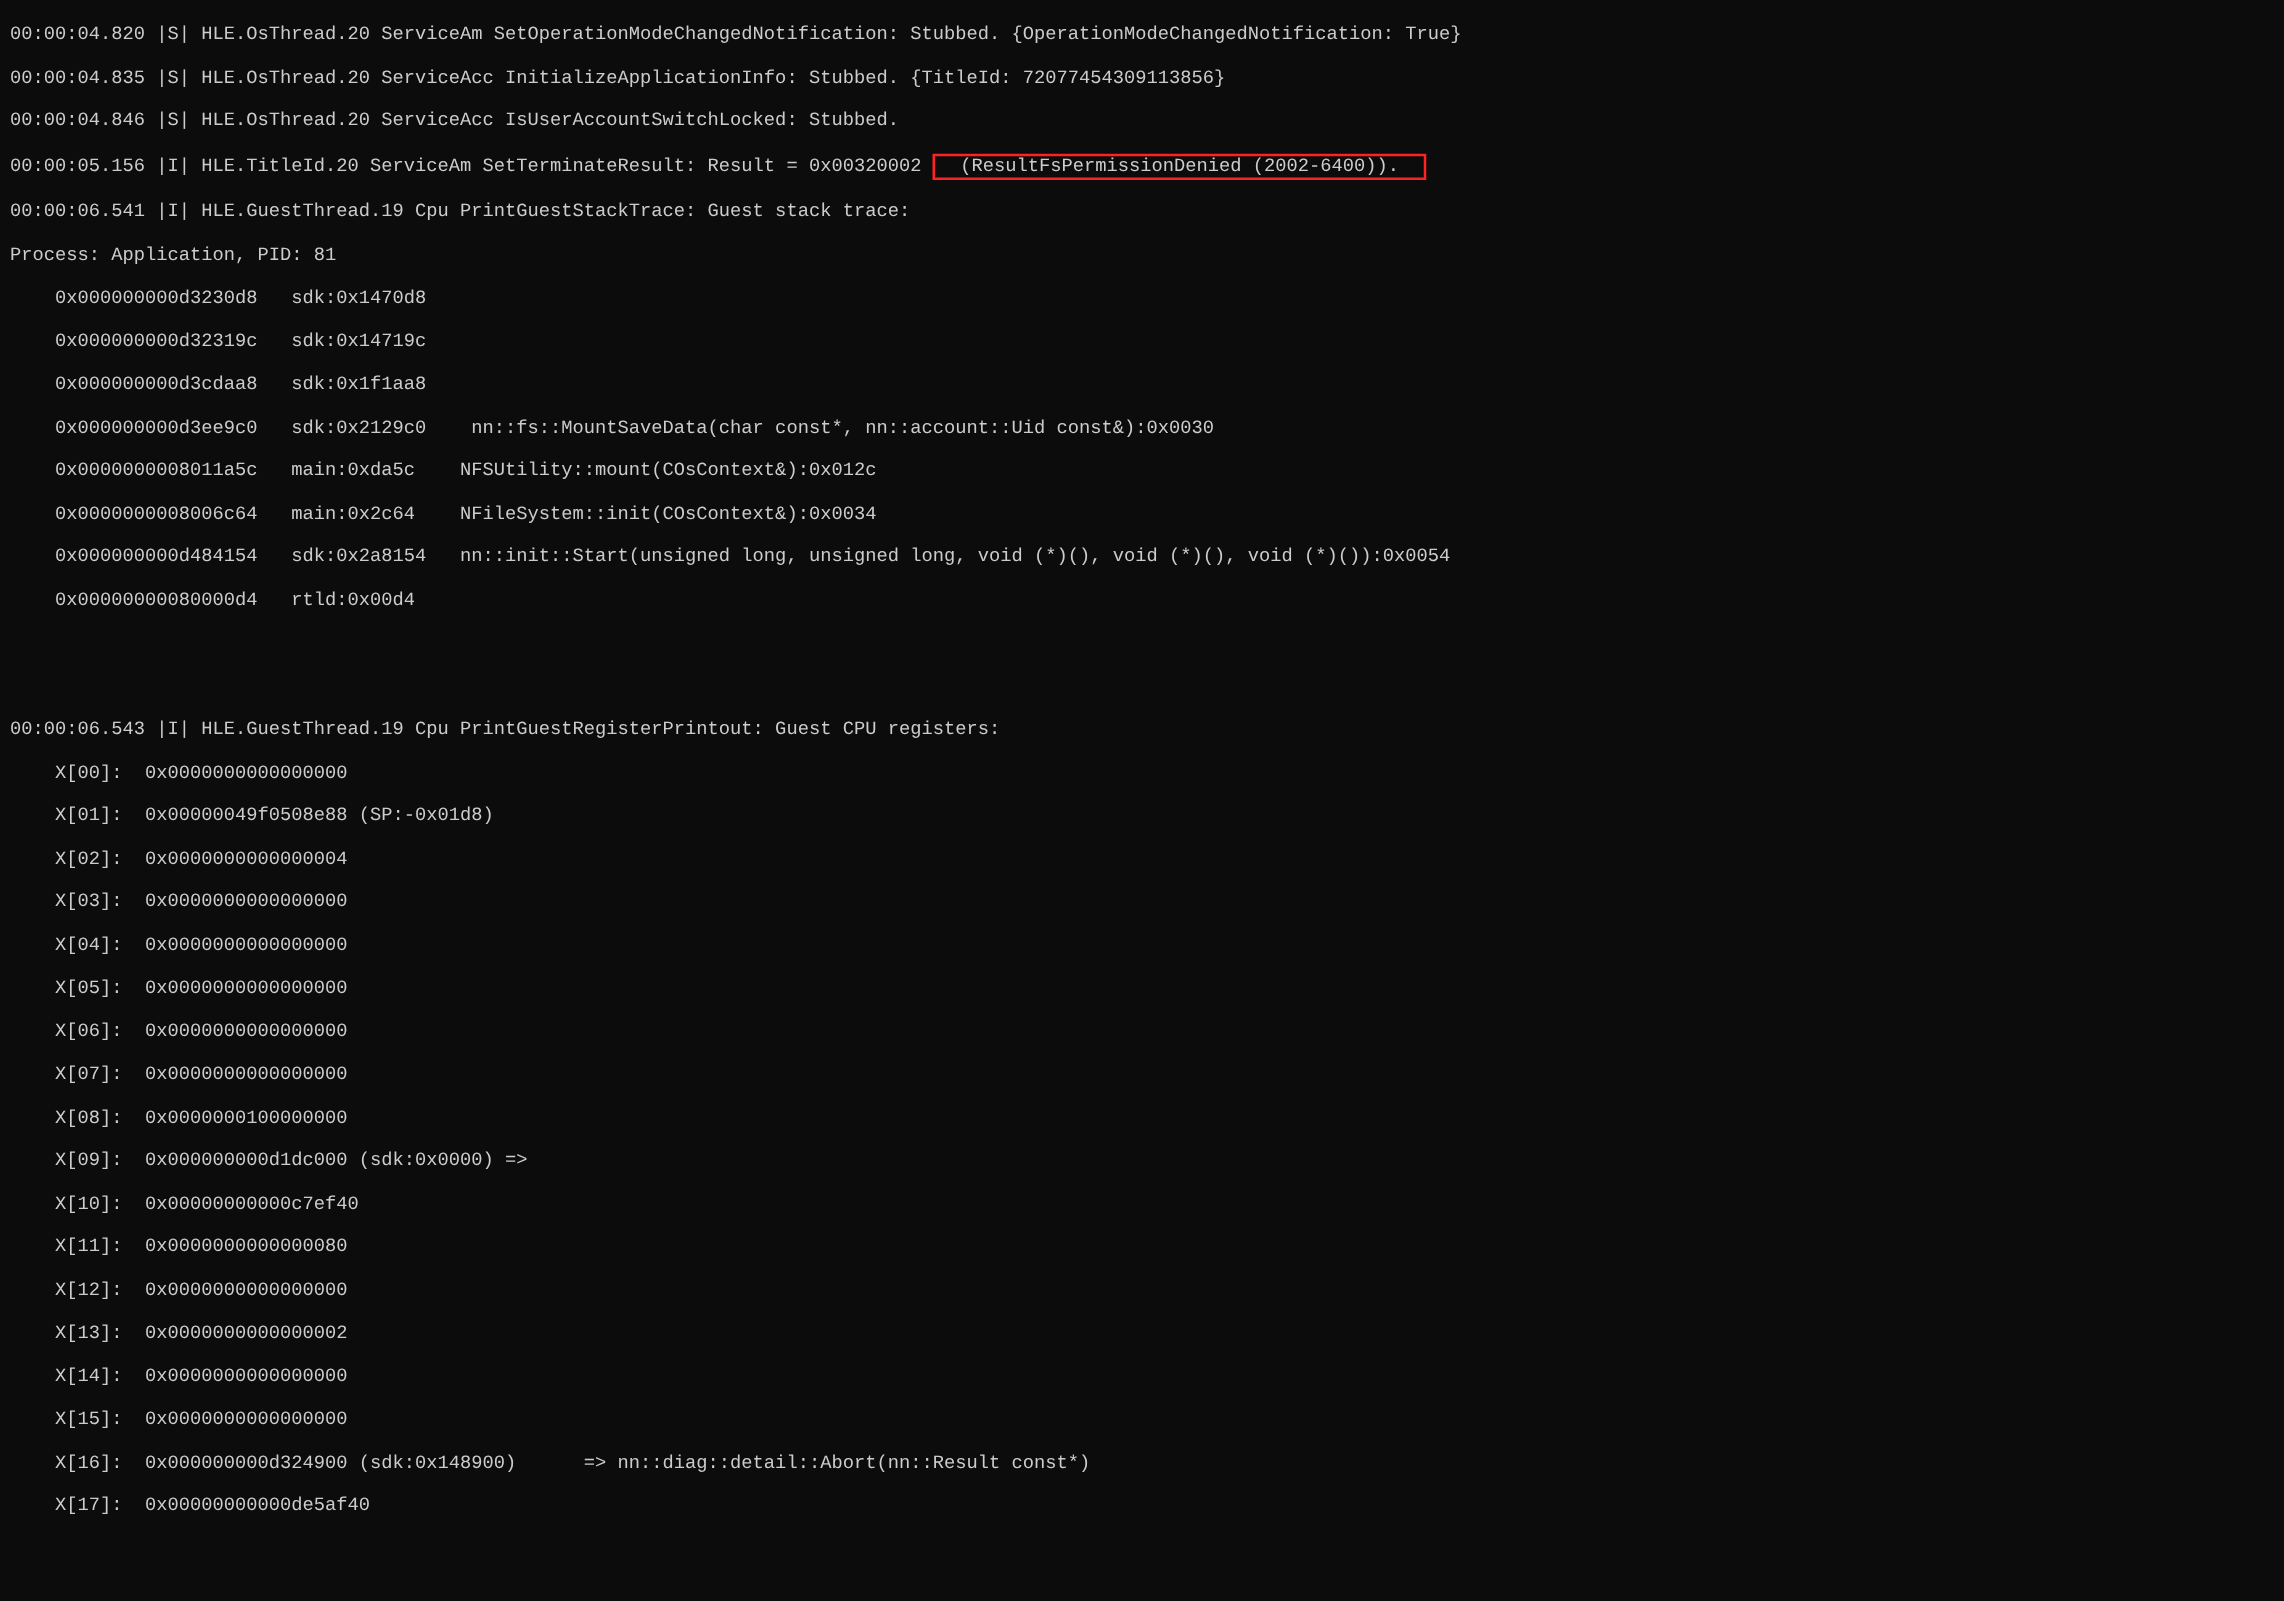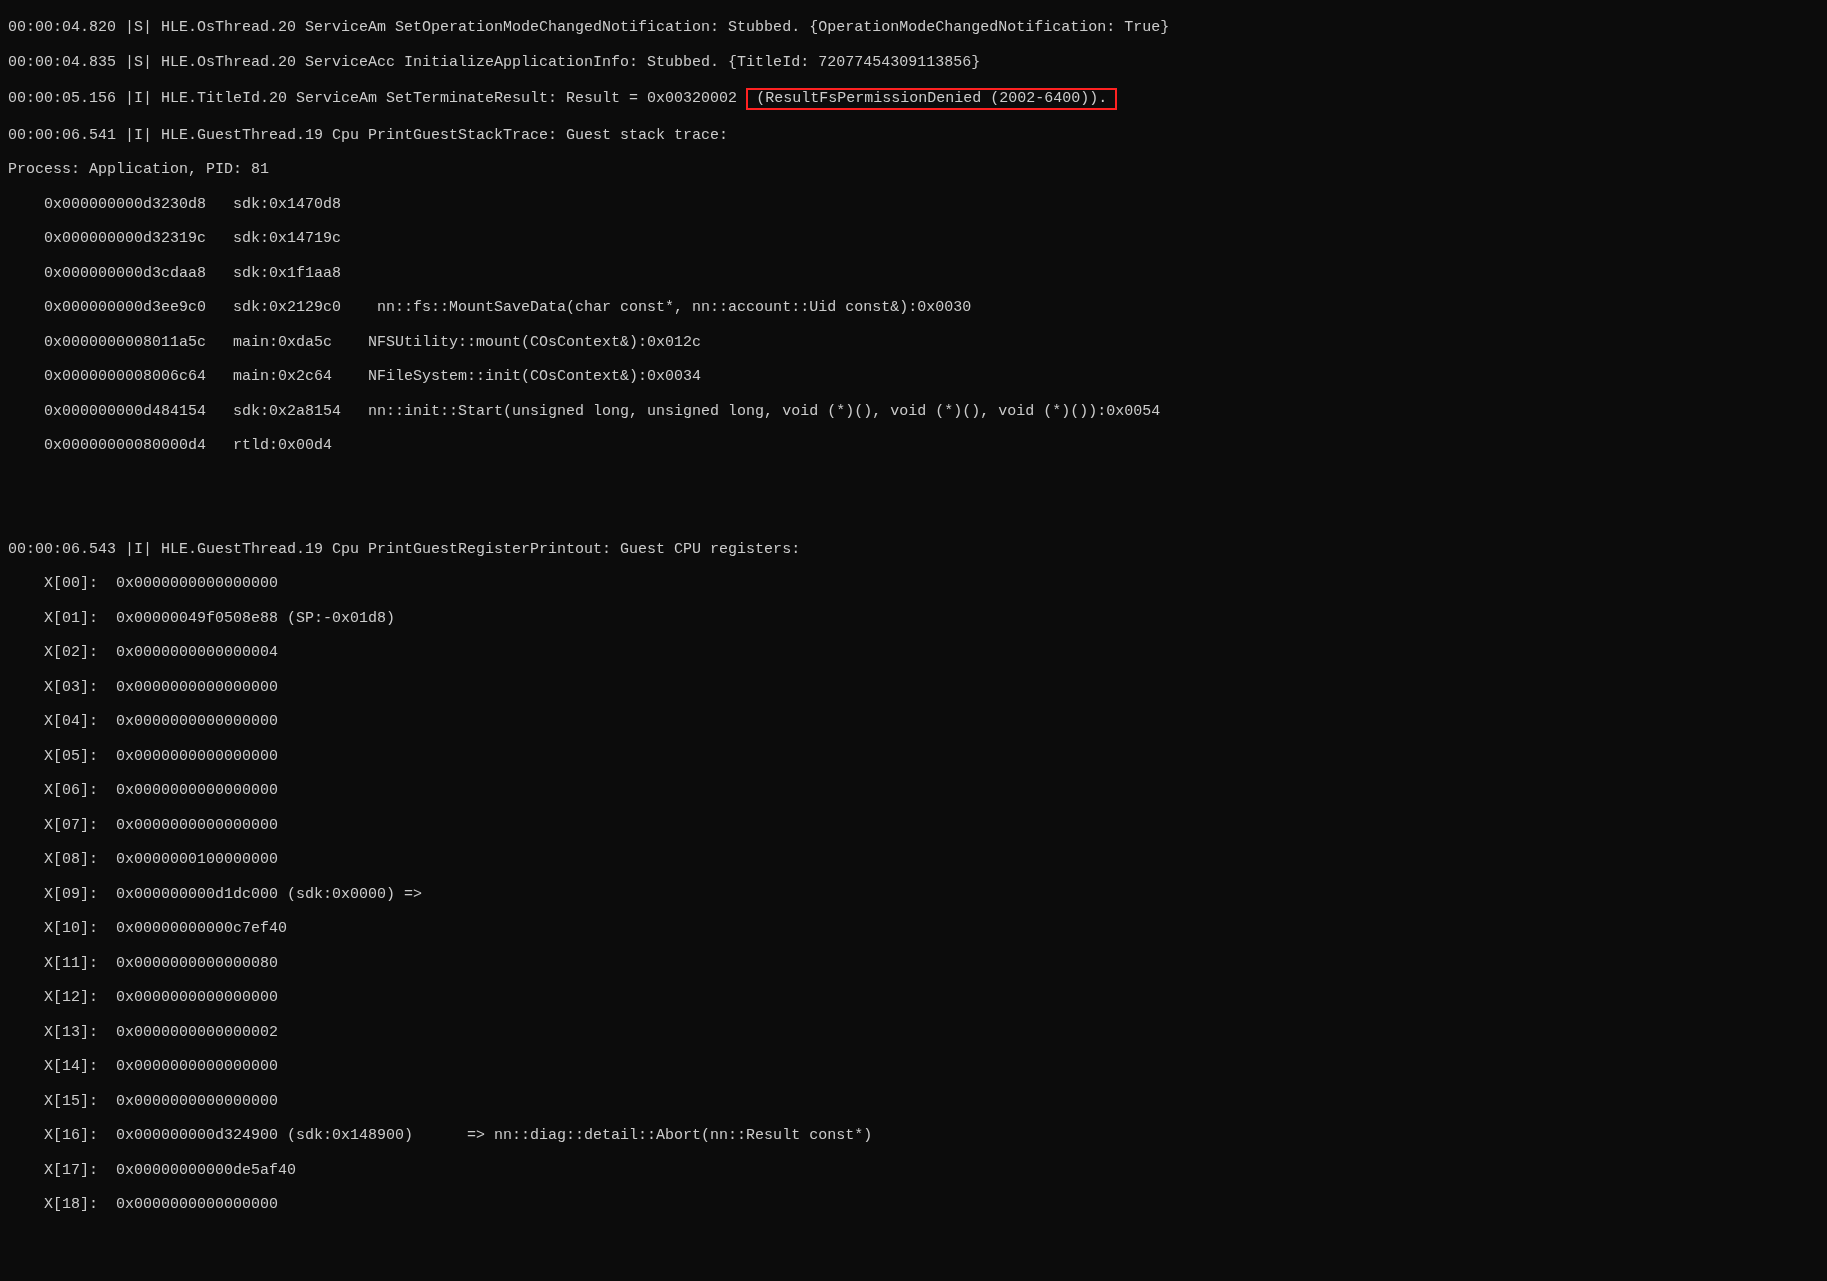--- a/index.html
+++ b/index.html
@@ -15,30 +15,31 @@
   }
   .log-container {
     padding: 2px 8px;
     white-space: pre;
   }
   .line {
     white-space: pre;
   }
   .red-box {
     border: 2px solid #ff2222;
-    padding: 0 8px;
+    padding: 0 20px;
     display: inline-block;
   }
 </style>
 </head>
 <body>
 
 <div class="log-container">
 <div class="line">00:00:04.820 |S| HLE.OsThread.20 ServiceAm SetOperationModeChangedNotification: Stubbed. {OperationModeChangedNotification: True}</div>
 <div class="line">00:00:04.835 |S| HLE.OsThread.20 ServiceAcc InitializeApplicationInfo: Stubbed. {TitleId: 72077454309113856}</div>
+<div class="line">00:00:04.846 |S| HLE.OsThread.20 ServiceAcc IsUserAccountSwitchLocked: Stubbed.</div>
 <div class="line"><span>00:00:05.156 |I| HLE.TitleId.20 ServiceAm SetTerminateResult: Result = 0x00320002 </span><span class="red-box">(ResultFsPermissionDenied (2002-6400)).</span></div>
 <div class="line">00:00:06.541 |I| HLE.GuestThread.19 Cpu PrintGuestStackTrace: Guest stack trace:</div>
 <div class="line">Process: Application, PID: 81</div>
 <div class="line">    0x000000000d3230d8   sdk:0x1470d8</div>
 <div class="line">    0x000000000d32319c   sdk:0x14719c</div>
 <div class="line">    0x000000000d3cdaa8   sdk:0x1f1aa8</div>
 <div class="line">    0x000000000d3ee9c0   sdk:0x2129c0    nn::fs::MountSaveData(char const*, nn::account::Uid const&amp;):0x0030</div>
 <div class="line">    0x0000000008011a5c   main:0xda5c    NFSUtility::mount(COsContext&amp;):0x012c</div>
 <div class="line">    0x0000000008006c64   main:0x2c64    NFileSystem::init(COsContext&amp;):0x0034</div>
 <div class="line">    0x000000000d484154   sdk:0x2a8154   nn::init::Start(unsigned long, unsigned long, void (*)(), void (*)(), void (*)()):0x0054</div>
@@ -57,21 +58,20 @@
 <div class="line">    X[08]:  0x0000000100000000</div>
 <div class="line">    X[09]:  0x000000000d1dc000 (sdk:0x0000) =&gt;</div>
 <div class="line">    X[10]:  0x00000000000c7ef40</div>
 <div class="line">    X[11]:  0x0000000000000080</div>
 <div class="line">    X[12]:  0x0000000000000000</div>
 <div class="line">    X[13]:  0x0000000000000002</div>
 <div class="line">    X[14]:  0x0000000000000000</div>
 <div class="line">    X[15]:  0x0000000000000000</div>
 <div class="line">    X[16]:  0x000000000d324900 (sdk:0x148900)      =&gt; nn::diag::detail::Abort(nn::Result const*)</div>
 <div class="line">    X[17]:  0x00000000000de5af40</div>
-<div class="line">    X[18]:  0x0000000000000000</div>
 
 
 
 
 
 
 
 
 
 

